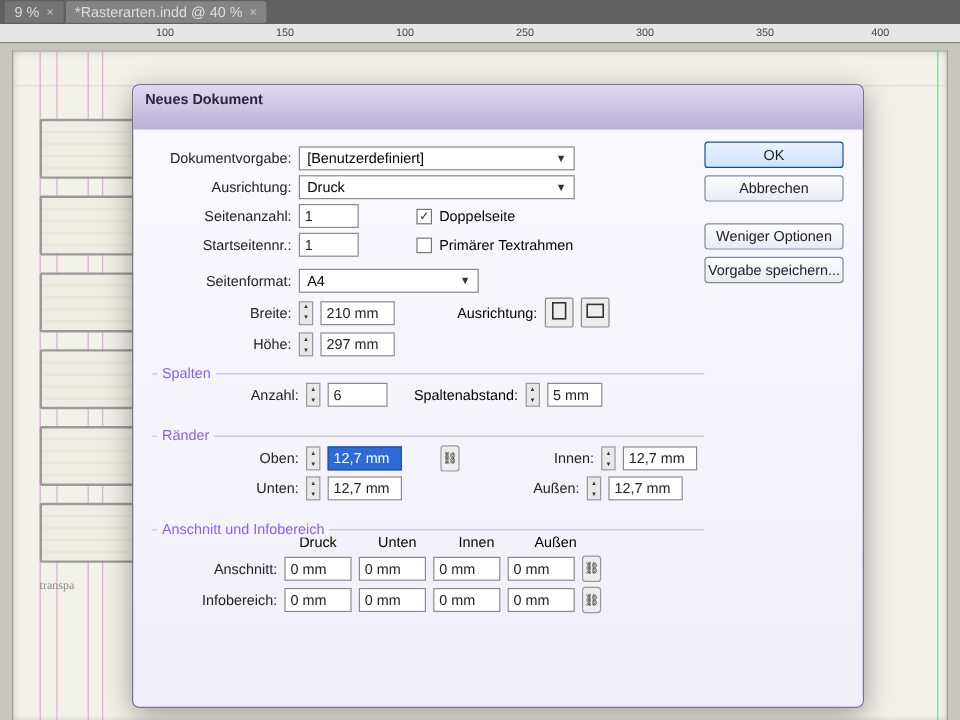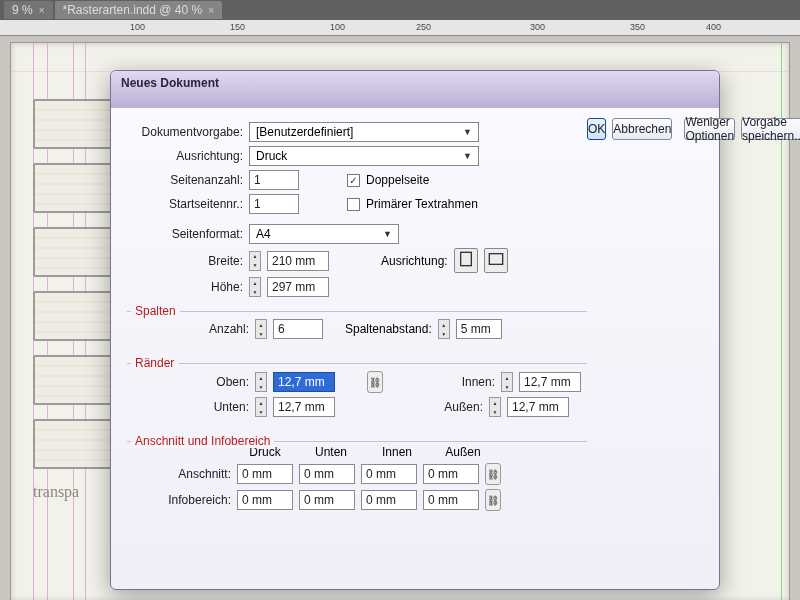--- a/index.html
+++ b/index.html
@@ -9,42 +9,42 @@
   .tab.active { background: #848484; }
   .tab .x { font-size: 10px; color: #ccc; }
   .ruler { position: absolute; top: 20px; left: 0; right: 0; height: 16px; background: #e6e6e6; border-bottom: 1px solid #888; display:flex; }
   .rtick { position: absolute; top:2px; font-size:9px; color:#444; }
   .canvas { position: absolute; top: 36px; left: 0; right: 0; bottom: 0; background: #c8c6be; }
   .page { position:absolute; left:10px; top:6px; width:780px; height:560px; background:#f2f1ea; border:1px solid #999; box-shadow:0 0 6px rgba(0,0,0,.2) inset;}
   .guide-v { position:absolute; top:0; bottom:0; width:1px; background:#d67fcf; opacity:.6;}
   .guide-h { position:absolute; left:0; right:0; height:1px; background:#d67fcf; opacity:.2;}
   .sketch { position:absolute; left:22px; top:56px; width:90px; height:460px; }
   .sk { width:80px; height:50px; border:2px solid #9a9a9a; margin-bottom:14px; background:repeating-linear-gradient(#efece3,#efece3 8px,#e8e5db 8px,#e8e5db 10px); border-radius:2px;}
-  .sktx { font-family: cursive; color:#8a887e; font-size:16px; }
+  .sktx { font-family: cursive; color:#8a887e; font-size:10px; }
   .dialog { position:absolute; left:110px; top:70px; width:610px; height:520px; background:linear-gradient(#fbfaff,#f0eef7); border:1px solid #7a6f96; border-radius:6px; box-shadow:0 6px 24px rgba(0,0,0,.35); }
   .titlebar { height:37px; background:linear-gradient(#e0d9ef,#b9afd6); border-radius:6px 6px 0 0; color:#2d2440; padding:5px 10px; font-weight:600; }
   .body { padding:10px 16px 16px 16px; display:flex; }
   .left { flex:1; }
-  .right { width:150px; display:flex; gap:6px; }
+  .right { width:150px; display:flex; flex-direction:column; gap:6px; }
   .btn { height:22px; border:1px solid #7a8aa8; background:linear-gradient(#fdfdff,#e7ebf3); border-radius:3px; display:flex; align-items:center; justify-content:center; color:#222;}
   .btn.primary { border:1.5px solid #164a9c; background:linear-gradient(#e9f2ff,#cfe3ff);}
   .row { display:flex; align-items:center; margin:4px 0; gap:6px; }
   .lbl { width:116px; text-align:right; color:#222; }
   .lbl.sm { width:80px; }
   .combo { flex:0 0 230px; height:20px; border:1px solid #888; background:#fff; display:flex; align-items:center; justify-content:space-between; padding:0 6px; }
   .combo.sm { flex:0 0 150px;}
   .chev { font-size:9px; color:#333;}
   .inp { width:62px; height:20px; border:1px solid #8a8a8a; background:#fff; padding:0 4px; display:flex; align-items:center; color:#222;}
   .inp.sel { background:#2e6bd6; color:#fff; border-color:#1d4fa8;}
   .stepper { width:12px; height:20px; border:1px solid #999; background:#e8e8e8; display:flex; flex-direction:column;}
   .stepper div{flex:1; font-size:5px; display:flex; align-items:center; justify-content:center; color:#333;}
   .checkbox { width:13px; height:13px; border:1px solid #777; background:#fff; display:flex; align-items:center; justify-content:center; font-size:10px; color:#333;}
   .group { margin-top:8px; position:relative; padding:10px 6px 6px 6px;}
   .group::before { content:""; position:absolute; left:0; top:6px; right:0; height:1px; background:#c7c0d7;}
-  .group-title { position:absolute; left:4px; top:-1px; background:#f6f4fb; padding:0 4px; color:#b91c1c;}
+  .group-title { position:absolute; left:4px; top:-1px; background:#f6f4fb; padding:0 4px; color:#8b5cf6;}
   .colhdr { display:flex; gap:10px; margin-left:104px;}
   .colhdr span{ width:56px; text-align:center;}
   .link-icn { width:16px; height:22px; border:1px solid #999; border-radius:3px; background:#eee; font-size:10px; display:flex;align-items:center;justify-content:center;}
   svg.orient { width:16px; height:16px; }
   .orient-box{ border:1px solid #888; border-radius:2px; padding:2px 3px; background:#ededed;}
 </style>
 </head>
 <body>
 
 <div class="tabbar">
@@ -55,24 +55,24 @@
   <div class="tab active">
     <span>*Rasterarten.indd @ 40 %</span>
     <span class="x">×</span>
   </div>
 </div>
 
 <div class="ruler">
   <span class="rtick" style="left:130px">100</span>
   <span class="rtick" style="left:230px">150</span>
   <span class="rtick" style="left:330px">100</span>
-  <span class="rtick" style="left:416px">250</span>
+  <span class="rtick" style="left:430px">250</span>
   <span class="rtick" style="left:530px">300</span>
   <span class="rtick" style="left:630px">350</span>
-  <span class="rtick" style="left:706px">400</span>
+  <span class="rtick" style="left:726px">400</span>
 </div>
 
 <div class="canvas">
   <div class="page">
     <div class="guide-v" style="left:22px"></div>
     <div class="guide-v" style="left:36px"></div>
     <div class="guide-v" style="left:62px"></div>
     <div class="guide-v" style="left:74px"></div>
     <div class="guide-v" style="left:770px;background:#2ecc40"></div>
     <div class="guide-h" style="top:28px"></div>

